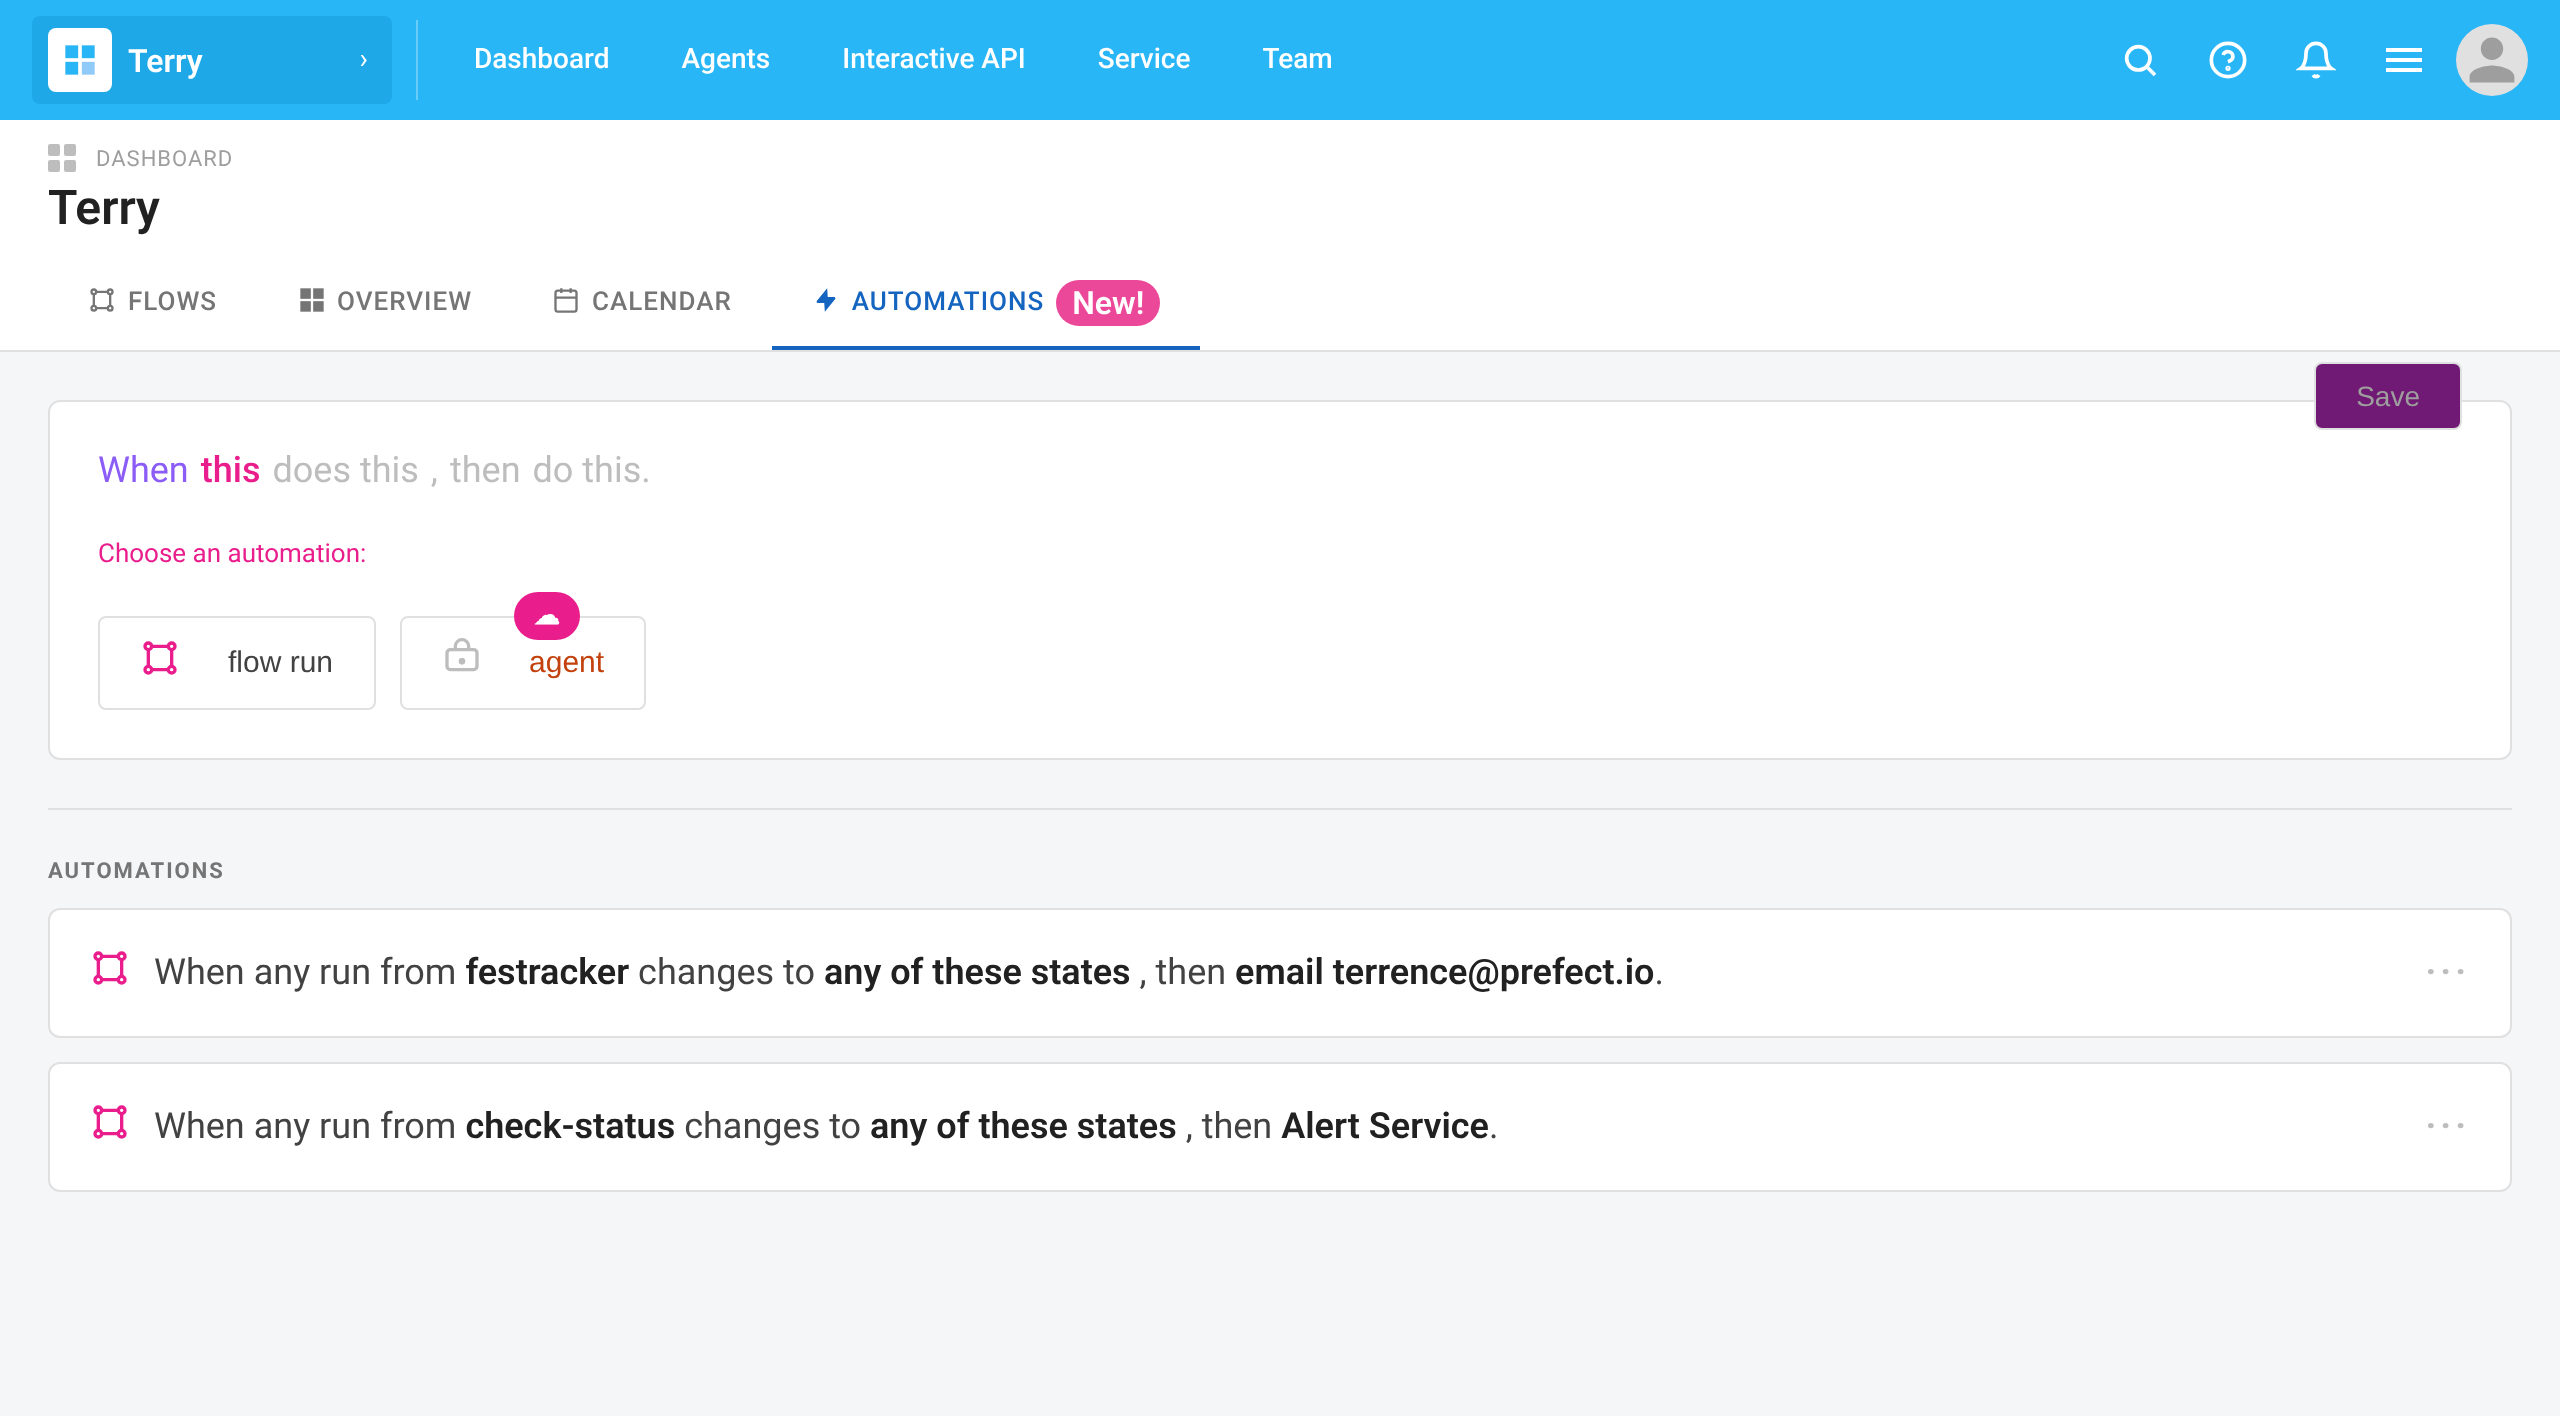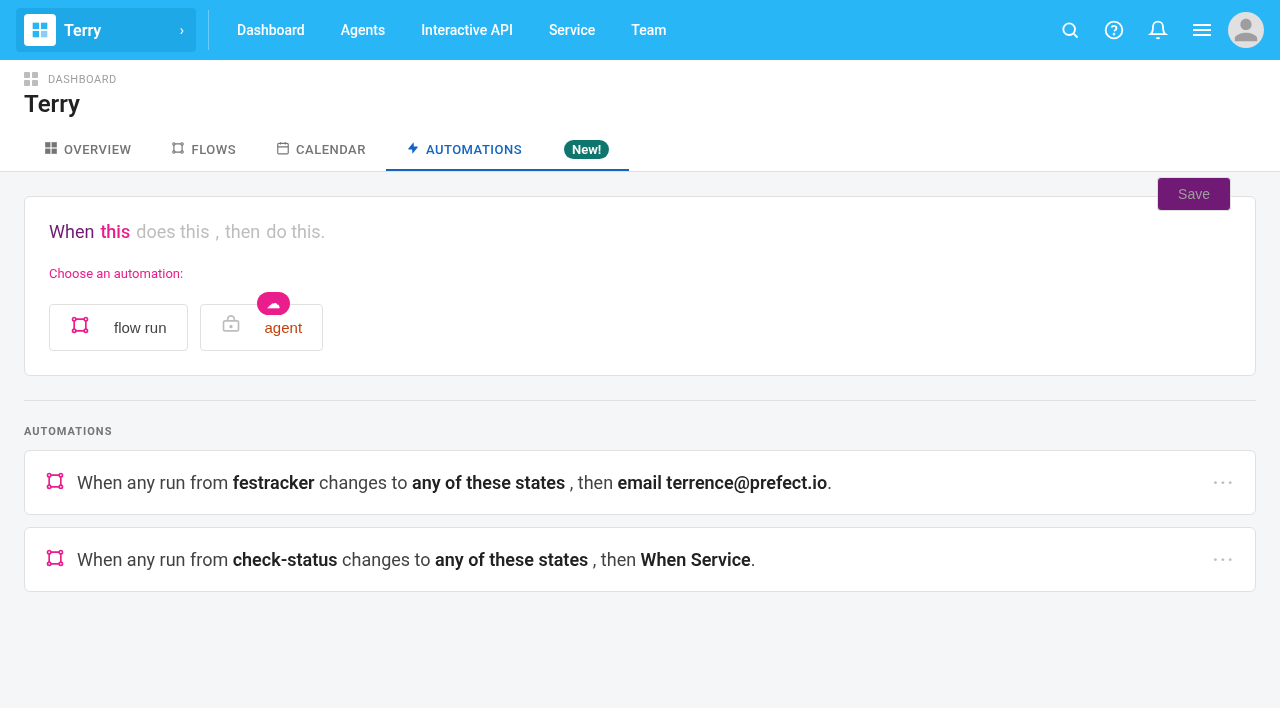--- a/index.html
+++ b/index.html
@@ -91,50 +91,49 @@
       font-weight: 500;
       color: #757575;
       cursor: pointer;
       border-bottom: 2px solid transparent;
       text-transform: uppercase;
       letter-spacing: 0.5px;
     }
     .tab.active { color: #1565c0; border-bottom: 2px solid #1565c0; }
     .tab-icon { font-size: 14px; }
     .tab-badge {
-      background: #0f766e;
+      background: #ec4899;
       color: white;
       border-radius: 12px;
-      font-size: 13px;
+      font-size: 16px;
       font-weight: 600;
       padding: 2px 8px;
       text-transform: none;
       letter-spacing: 0;
-      margin-left: 36px;
     }
 
     
     .main-content { padding: 24px; }
 
     
     .builder-card {
       background: white;
       border: 1px solid #e0e0e0;
       border-radius: 6px;
       padding: 24px;
       margin-bottom: 24px;
     }
     .builder-sentence {
       font-size: 18px;
       color: #bdbdbd;
       margin-bottom: 24px;
       display: flex; align-items: center; gap: 6px;
       flex-wrap: wrap;
     }
-    .builder-sentence .when { color: #701a75; }
+    .builder-sentence .when { color: #8b5cf6; }
     .builder-sentence .this-trigger { color: #e91e8c; font-weight: 500; }
     .builder-sentence .does-this { color: #bdbdbd; }
     .builder-sentence .then { color: #bdbdbd; }
     .builder-sentence .do-this { color: #bdbdbd; }
     .save-btn {
       float: right;
       margin-top: -44px;
       background: #701a75;
       border: 1px solid #e0e0e0;
       color: #9e9e9e;
@@ -278,40 +277,40 @@
         <span></span>
         <span></span>
         <span></span>
     </span>
     <span>DASHBOARD</span>
   </div>
   <h1 class="page-title">Terry</h1>
   <div class="tabs">
     <div class="tab">
       <span class="tab-icon">
-        <svg width="14" height="14" viewBox="0 0 24 24" fill="#757575">
-          <rect x="2" y="2" width="9" height="9"></rect>
-            <rect x="13" y="2" width="9" height="9"></rect>
-          <rect x="2" y="13" width="9" height="9"></rect>
-            <rect x="13" y="13" width="9" height="9"></rect>
-        </svg>
-      </span>
-      <span>OVERVIEW</span>
-    </div>
-    <div class="tab">
-      <span class="tab-icon">
         <svg width="14" height="14" viewBox="0 0 24 24" fill="none" stroke="#757575" stroke-width="2">
           <circle cx="5" cy="5" r="2"></circle>
             <circle cx="19" cy="5" r="2"></circle>
           <circle cx="5" cy="19" r="2"></circle>
             <circle cx="19" cy="19" r="2"></circle>
           <path d="M7 5h10M5 7v10M19 7v10M7 19h10"></path>
         </svg>
       </span>
       <span>FLOWS</span>
+    </div>
+    <div class="tab">
+      <span class="tab-icon">
+        <svg width="14" height="14" viewBox="0 0 24 24" fill="#757575">
+          <rect x="2" y="2" width="9" height="9"></rect>
+            <rect x="13" y="2" width="9" height="9"></rect>
+          <rect x="2" y="13" width="9" height="9"></rect>
+            <rect x="13" y="13" width="9" height="9"></rect>
+        </svg>
+      </span>
+      <span>OVERVIEW</span>
     </div>
     <div class="tab">
       <span class="tab-icon">
         <svg width="14" height="14" viewBox="0 0 24 24" fill="none" stroke="#757575" stroke-width="2">
           <rect x="3" y="4" width="18" height="18" rx="2"></rect>
             <path d="M16 2v4M8 2v4M3 10h18"></path>
         </svg>
       </span>
       <span>CALENDAR</span>
     </div>
@@ -405,18 +404,18 @@
           <circle cx="19" cy="19" r="2"></circle>
         <path d="M7 5h10M5 7v10M19 7v10M7 19h10"></path>
       </svg>
     </span>
     <div class="automation-text">
       <span>When any run from</span>
       <strong>check-status</strong>
       <span> changes to </span>
       <strong>any of these states</strong>
       <span>, then </span>
-      <strong>When Service</strong><span>.</span>
+      <strong>Alert Service</strong><span>.</span>
     </div>
     <div class="automation-more">···</div>
   </div>
 
 </div>
 
 </body></html>

